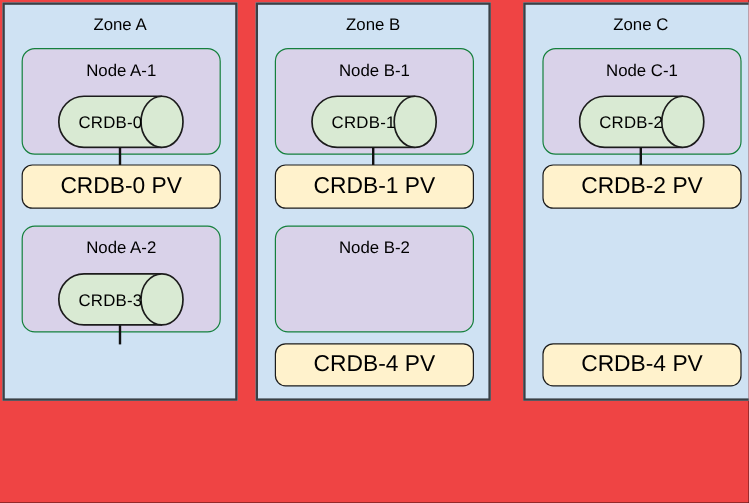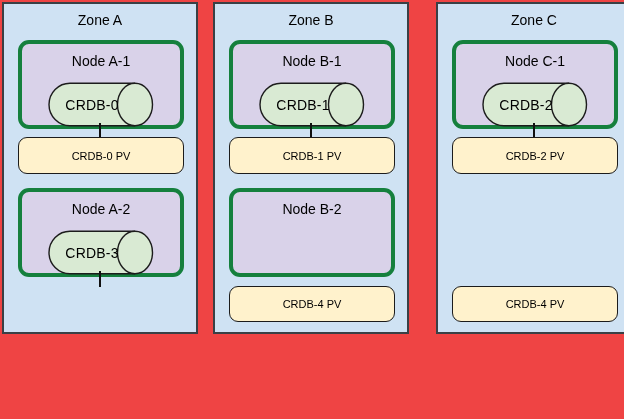--- a/index.html
+++ b/index.html
@@ -36,21 +36,21 @@
     font-size: 14px;
     line-height: 17px;
   }
 
   .node {
     position: absolute;
     left: 14px;
     width: 166px;
     height: 89px;
     background: #d9d2e9;
-    border: 4px solid #15803d;
+    border: 1px solid #15803d;
     border-radius: 11px;
   }
   .node-1 { top: 36px; }
   .node-2 { top: 184px; }
 
   .node-title {
     position: absolute;
     top: 9px;
     left: 0;
     width: 100%;
@@ -95,21 +95,21 @@
   .pv {
     position: absolute;
     left: 14px;
     width: 166px;
     background: #fff2cc;
     border: 1px solid #1c1c1c;
     border-radius: 9px;
     display: flex;
     align-items: center;
     justify-content: center;
-    font-size: 11px;
+    font-size: 19px;
   }
   .pv-1 { top: 133px; height: 37px; }
   .pv-2 { top: 282px; height: 36px; }
 </style>
 </head>
 <body>
 
 <div class="canvas">
 
   <section class="zone zone-a">

